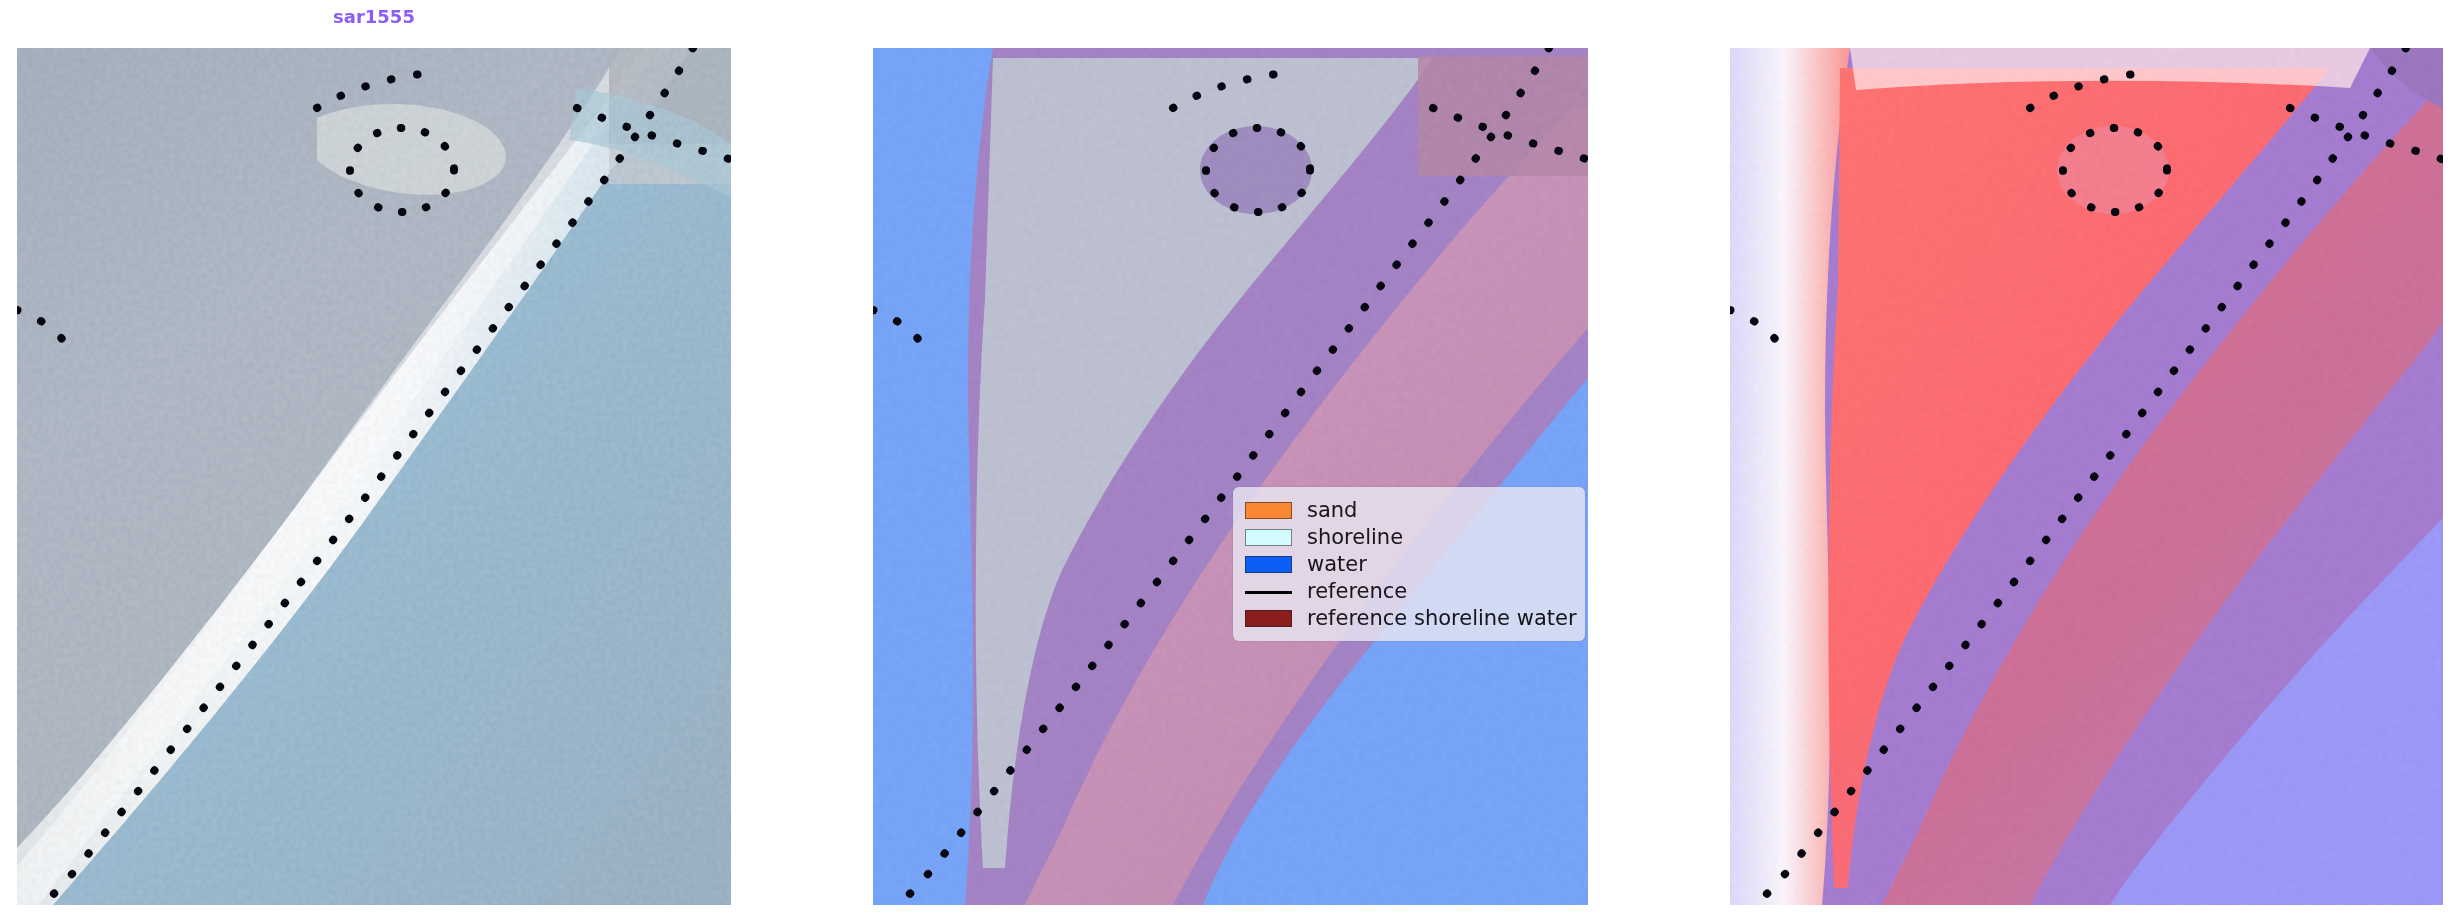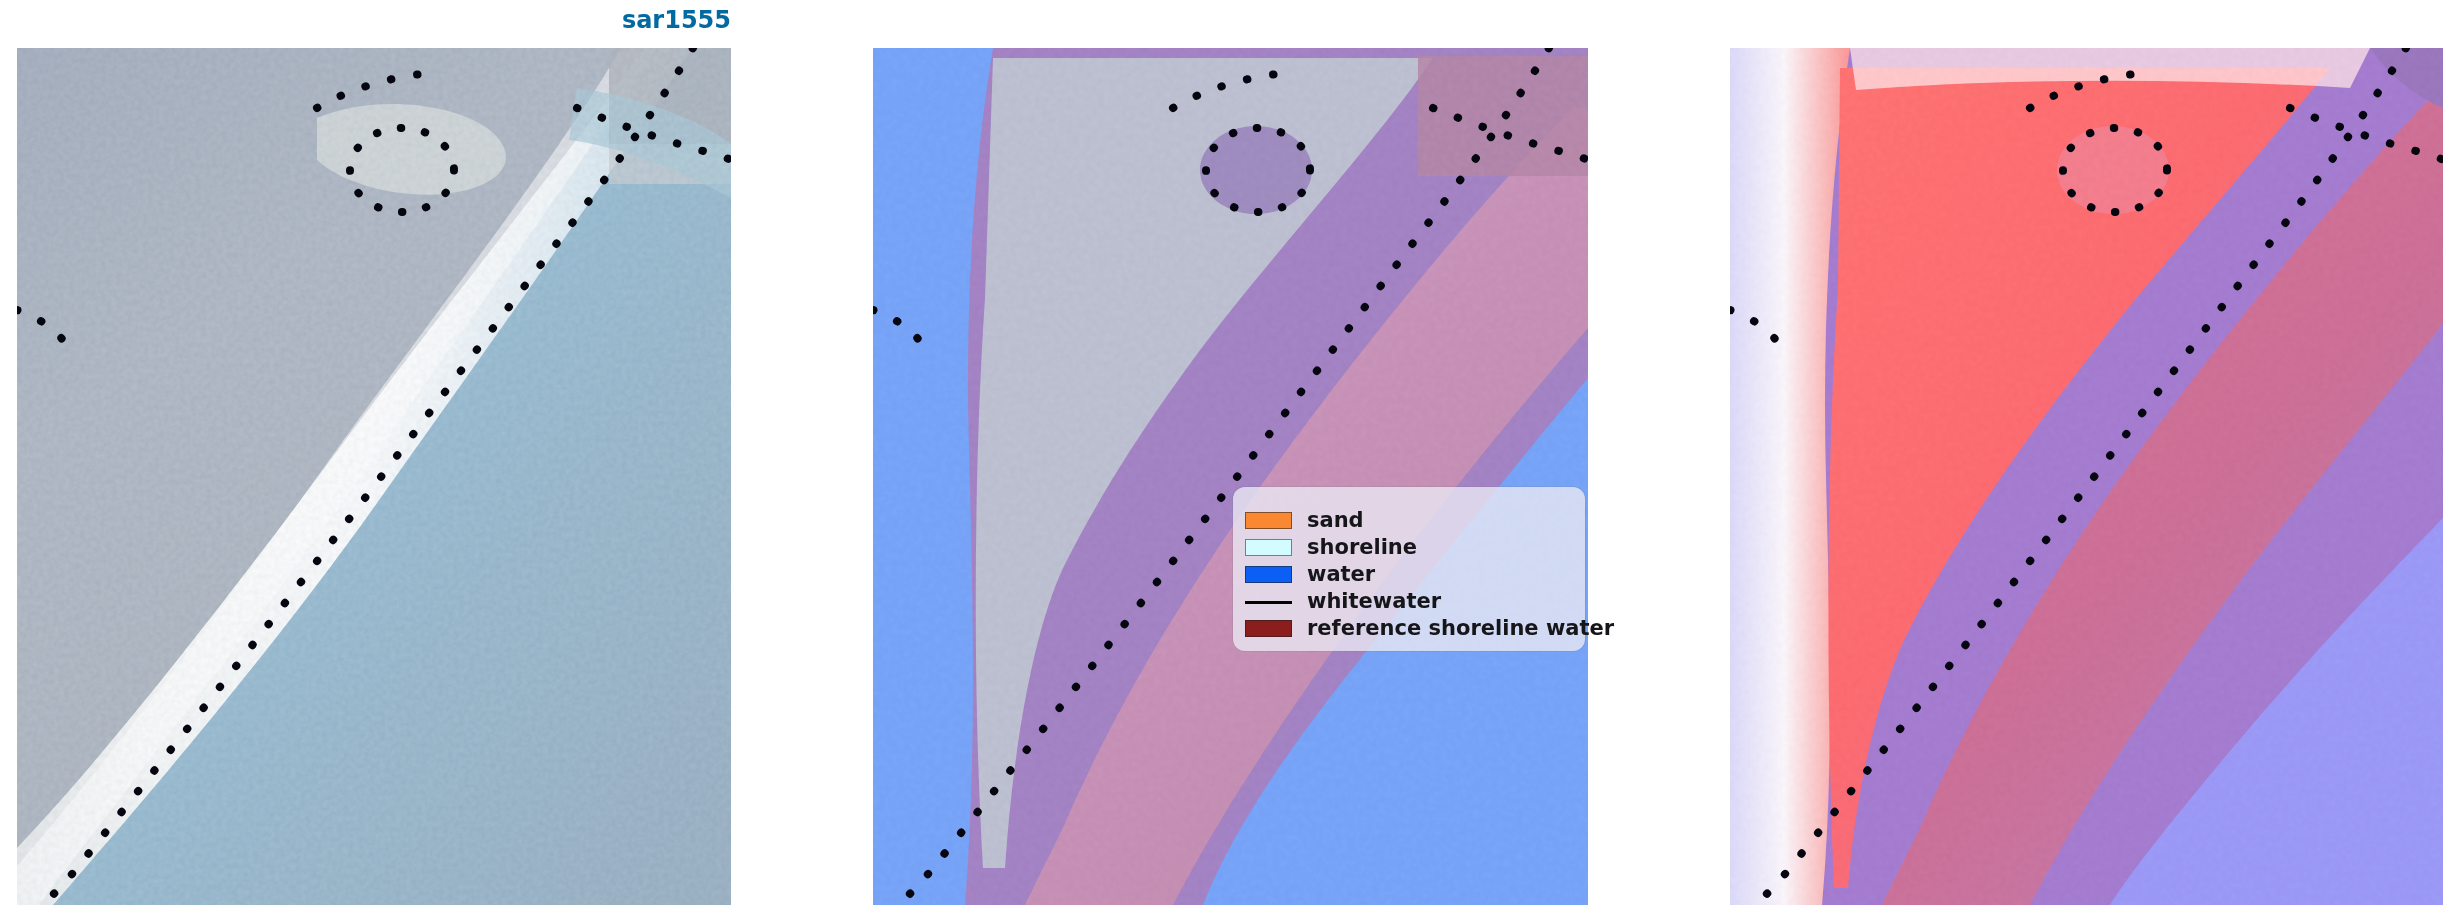--- a/index.html
+++ b/index.html
@@ -11,44 +11,43 @@
   }
   .figure{position:relative;width:2460px;height:920px;background:#ffffff;}
 
   .panel{position:absolute;top:48px;height:857px;overflow:hidden;background:#ffffff;}
   #panel-1{left:17px;width:714px;}
   #panel-2{left:873px;width:715px;}
   #panel-3{left:1730px;width:713px;}
 
   .panel-title{
     position:absolute;top:6px;
-    text-align:right;
+    text-align:center;
     font-weight:bold;
-    font-size:24px;
-    color:#0369a1;
+    font-size:18px;
+    color:#8b5cf6;
     letter-spacing:0px;
     white-space:nowrap;
   }
   #title-1{left:17px;width:714px;}
   #title-2{left:873px;width:715px;}
   #title-3{left:1730px;width:713px;}
 
   .raster{position:absolute;inset:0;width:100%;height:100%;display:block;}
 
   
   .legend{
     position:absolute;
     left:1233px;top:487px;
     width:352px;
     box-sizing:border-box;
-    padding:20px 10px 9px 12px;
+    padding:10px 10px 9px 12px;
     background:rgba(232,231,243,0.80);
-    border-radius:12px;
+    border-radius:6px;
     box-shadow:0 0 0 0.8px rgba(120,120,140,0.25);
-    font-weight:bold;
   }
   .legend-row{display:flex;align-items:center;height:27px;}
   .swatch{
     width:47px;height:17px;
     margin-right:15px;
     flex:0 0 47px;
     border:1px solid rgba(30,30,30,0.55);
     box-sizing:border-box;
   }
   .swatch.line{
@@ -259,21 +258,21 @@
       <span class="legend-label">shoreline</span>
     </div>
 
     <div class="legend-row">
       <span class="swatch" style="background:#0b5ff5;"></span>
       <span class="legend-label">water</span>
     </div>
 
     <div class="legend-row">
       <span class="swatch line"></span>
-      <span class="legend-label">whitewater</span>
+      <span class="legend-label">reference</span>
     </div>
 
     <div class="legend-row">
       <span class="swatch" style="background:#8c1d1d;"></span>
       <span class="legend-label">reference shoreline water</span>
     </div>
 
   </div>
 
 </div>

